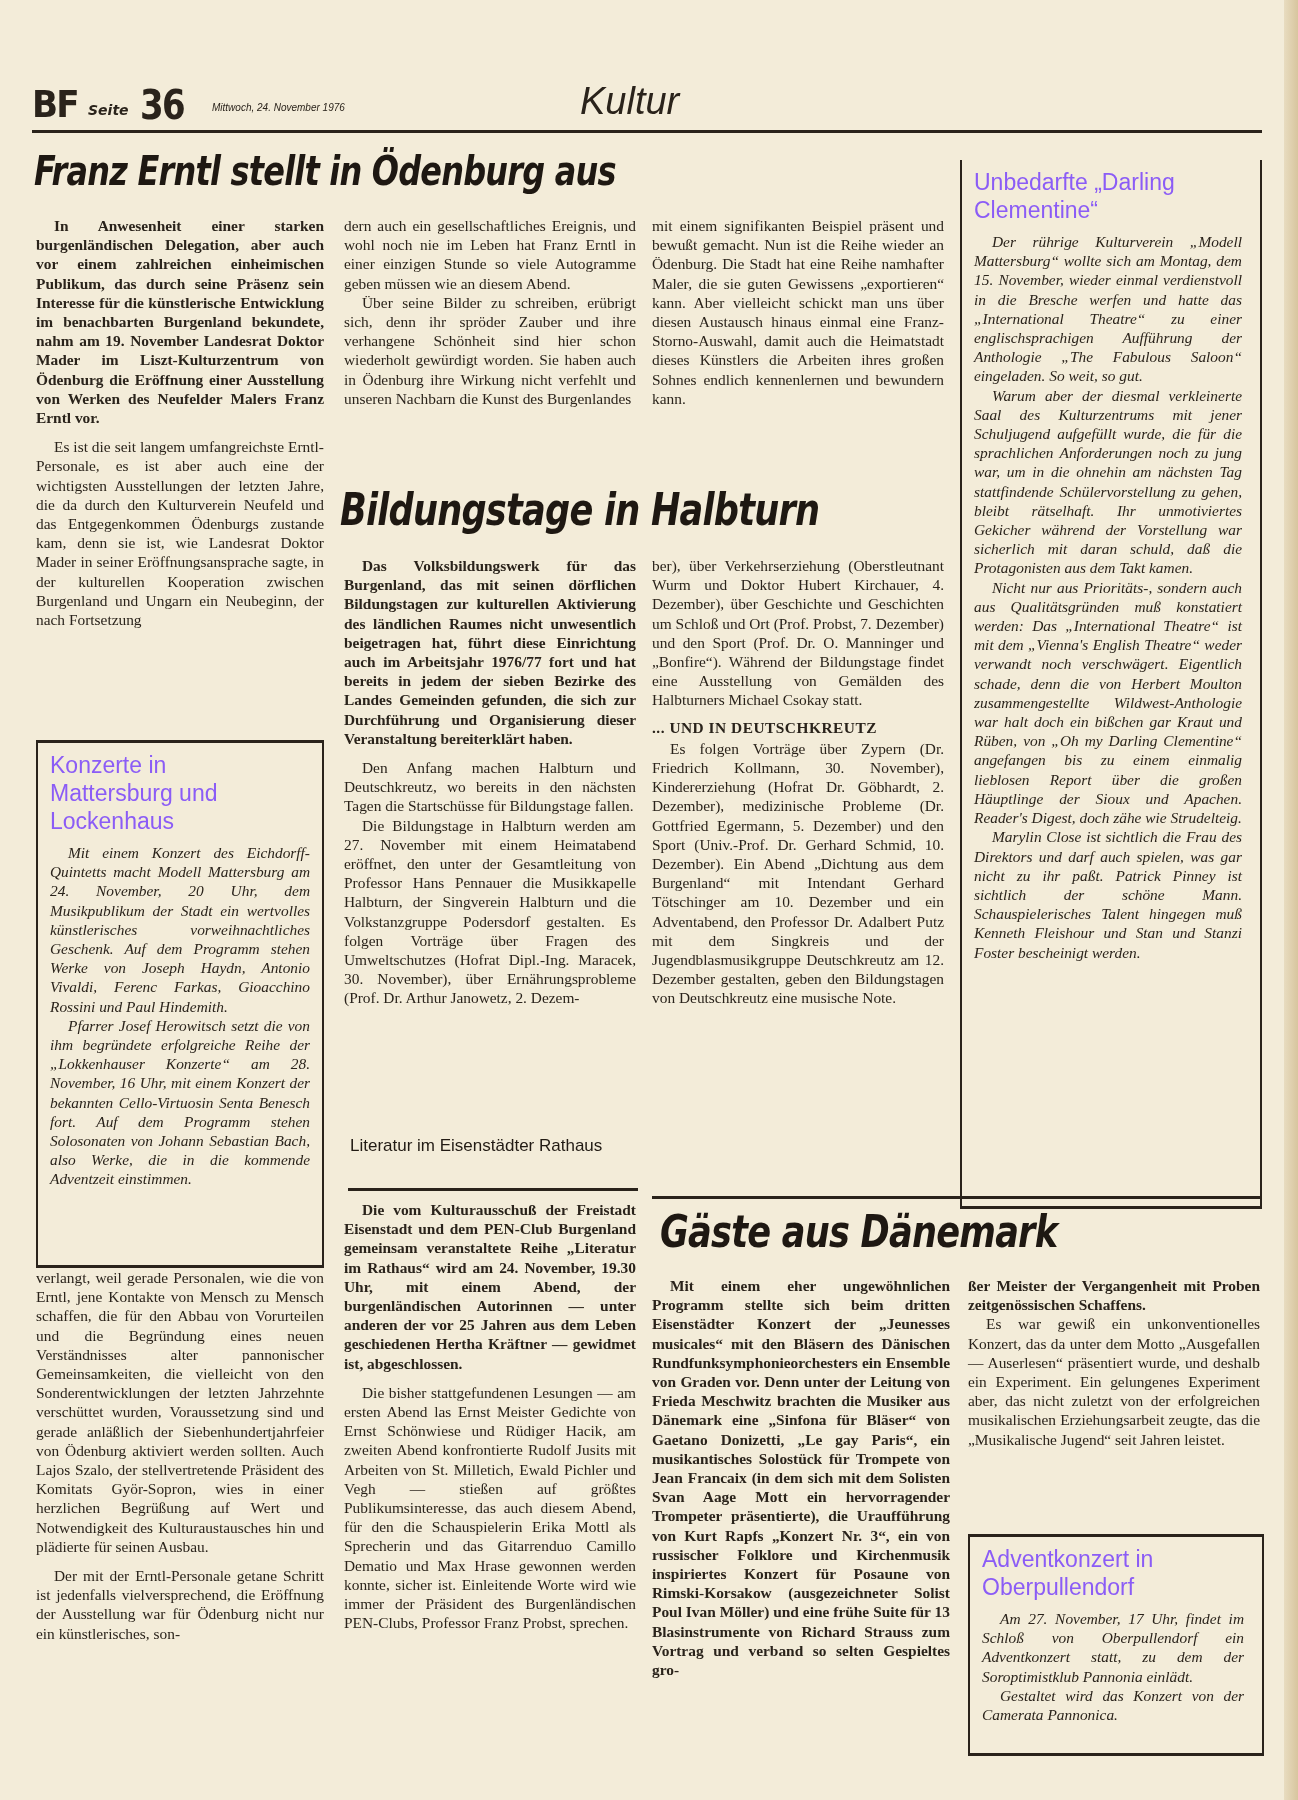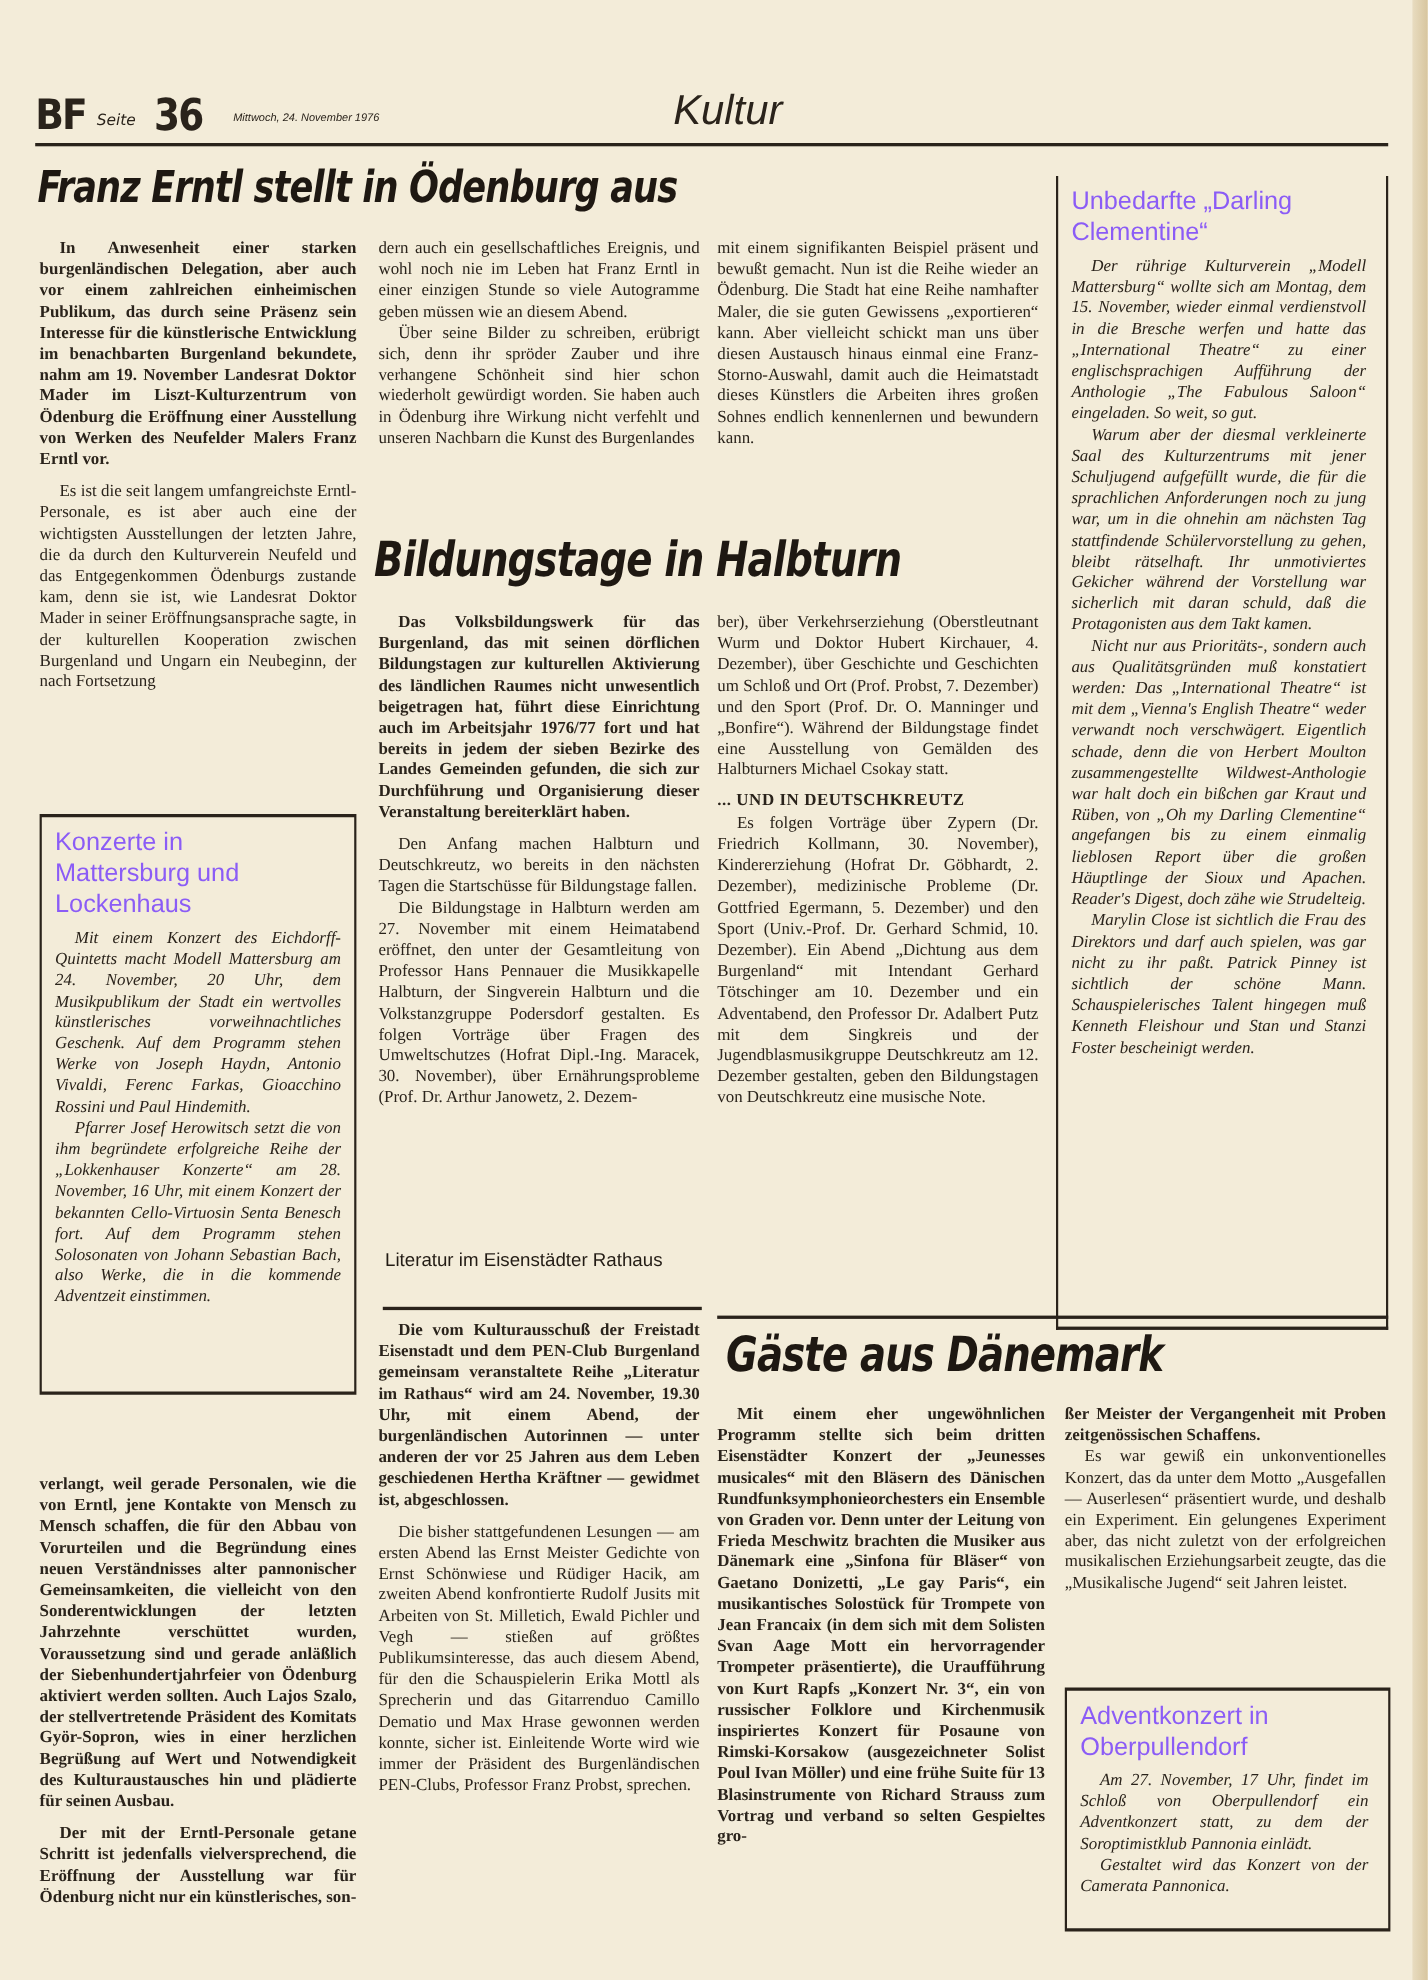--- a/index.html
+++ b/index.html
@@ -10,24 +10,24 @@
     font-family: "Liberation Serif", "DejaVu Serif", serif;
     position: relative;
   }
   .page { position: absolute; left: 0; top: 0; width: 1298px; height: 1544px; }
   .edge { position: absolute; right: 0; top: 0; width: 14px; height: 1800px;
           background: linear-gradient(to right, #e8dcc0, #d7c59e); }
   
   .masthead { position: absolute; left: 32px; top: 82px; width: 1230px; height: 46px; }
   .mh-bf { position: absolute; left: 0; top: 0; font-family: "DejaVu Sans", sans-serif; font-weight: bold;
            font-size: 38px; letter-spacing: -2px; transform: scaleX(0.9); transform-origin: left; }
-  .mh-seite { position: absolute; left: 56px; top: 20px; font-family: "DejaVu Sans", sans-serif; font-style: italic; font-weight: normal; font-size: 14px; }
+  .mh-seite { position: absolute; left: 56px; top: 20px; font-family: "DejaVu Sans", sans-serif; font-style: italic; font-weight: bold; font-size: 14px; }
   .mh-num { position: absolute; left: 108px; top: 0; font-family: "DejaVu Sans", sans-serif; font-weight: bold; font-size: 40px; letter-spacing: -2px; transform: scaleX(0.85); transform-origin: left; }
   .mh-date { position: absolute; left: 180px; top: 20px; font-family: "Liberation Sans", sans-serif; font-style: italic; font-size: 10px; }
-  .mh-section { position: absolute; left: 548px; top: -2px; font-family: "Liberation Sans", sans-serif; font-style: italic; font-size: 38px; margin-left: 32px; }
+  .mh-section { position: absolute; left: 548px; top: -2px; font-family: "Liberation Sans", sans-serif; font-style: italic; font-size: 38px; }
   .mh-rule { position: absolute; left: 32px; top: 130px; width: 1230px; height: 3px; background: #2a231b; }
 
   .headline {
     position: absolute; font-family: "DejaVu Sans", sans-serif; font-weight: bold; font-style: italic;
     color: #1e1812; letter-spacing: -1px; white-space: nowrap; transform-origin: left top;
   }
   .col { position: absolute; font-size: 15.4px; line-height: 19.2px; text-align: justify; hyphens: manual; }
   .col p { margin: 0; text-indent: 18px; }
   .col p + p { margin-top: 0; }
   .bold p, .bold { font-weight: bold; }
@@ -62,21 +62,21 @@
   </div>
 
   <div class="box" style="left:36px; top:740px; width:260px; height:506px; padding:8px 12px;">
     <div class="box-title" style="width:200px;">Konzerte in Mattersburg und Lockenhaus</div>
     <div class="col ital" style="position:static; width:260px;">
       <p>Mit einem Konzert des Eichdorff-Quintetts macht Modell Mattersburg am 24. November, 20 Uhr, dem Musikpublikum der Stadt ein wertvolles künstlerisches vorweihnachtliches Geschenk. Auf dem Programm stehen Werke von Joseph Haydn, Antonio Vivaldi, Ferenc Farkas, Gioacchino Rossini und Paul Hindemith.</p>
       <p>Pfarrer Josef Herowitsch setzt die von ihm begründete erfolgreiche Reihe der „Lokkenhauser Konzerte“ am 28. November, 16 Uhr, mit einem Konzert der bekannten Cello-Virtuosin Senta Benesch fort. Auf dem Programm stehen Solosonaten von Johann Sebastian Bach, also Werke, die in die kommende Adventzeit einstimmen.</p>
     </div>
   </div>
 
-  <div class="col" style="left:36px; top:1340px; width:288px;font-weight:bold;">
+  <div class="col" style="left:36px; top:1268px; width:288px;">
     <p style="text-indent:0">verlangt, weil gerade Personalen, wie die von Erntl, jene Kontakte von Mensch zu Mensch schaffen, die für den Abbau von Vorurteilen und die Begründung eines neuen Verständnisses alter pannonischer Gemeinsamkeiten, die vielleicht von den Sonderentwicklungen der letzten Jahrzehnte verschüttet wurden, Voraussetzung sind und gerade anläßlich der Siebenhundertjahrfeier von Ödenburg aktiviert werden sollten. Auch Lajos Szalo, der stellvertretende Präsident des Komitats Györ-Sopron, wies in einer herzlichen Begrüßung auf Wert und Notwendigkeit des Kulturaustausches hin und plädierte für seinen Ausbau.</p>
     <p class="sp">Der mit der Erntl-Personale getane Schritt ist jedenfalls vielversprechend, die Eröffnung der Ausstellung war für Ödenburg nicht nur ein künstlerisches, son-</p>
   </div>
 
   <div class="col" style="left:344px; top:216px; width:292px;">
     <p style="text-indent:0">dern auch ein gesellschaftliches Ereignis, und wohl noch nie im Leben hat Franz Erntl in einer einzigen Stunde so viele Autogramme geben müssen wie an diesem Abend.</p>
     <p>Über seine Bilder zu schreiben, erübrigt sich, denn ihr spröder Zauber und ihre verhangene Schönheit sind hier schon wiederholt gewürdigt worden. Sie haben auch in Ödenburg ihre Wirkung nicht verfehlt und unseren Nachbarn die Kunst des Burgenlandes</p>
   </div>
 
   <div class="col" style="left:652px; top:216px; width:292px;">

